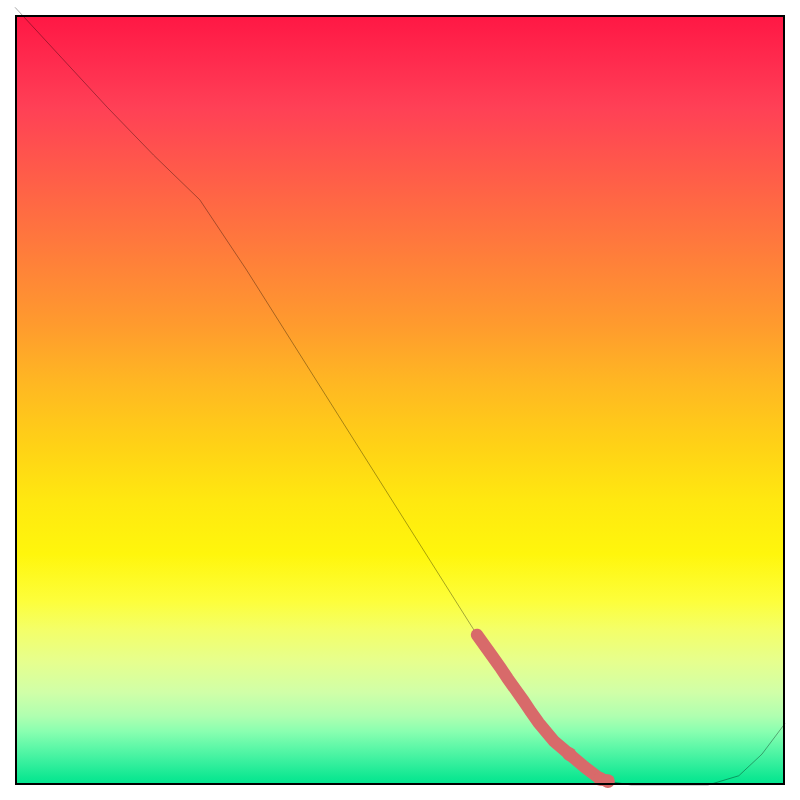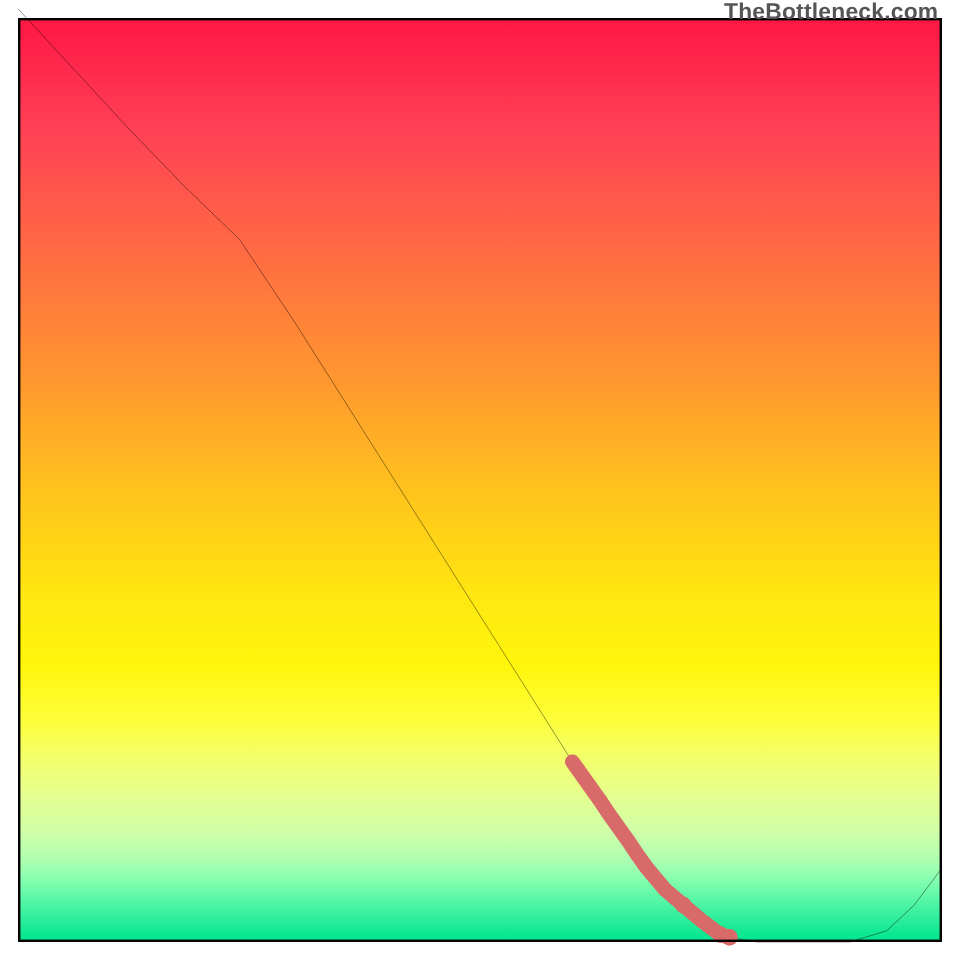--- a/index.html
+++ b/index.html
@@ -94,14 +94,13 @@
     <g id="highlight-group">
         <path d="M60.000 80.500 L61.000 81.900 L62.000 83.300 L63.000 84.700 L64.000 86.200 L65.000 87.600 L66.000 89.000 L67.000 90.500 L68.000 91.900 L70.000 94.300 L72.000 96.000 L74.000 97.700 L76.000 99.200 L77.000 99.500" fill="none" stroke="#d86a6a" stroke-width="1.6" stroke-linecap="round"></path>
         <circle cx="72.000" cy="96.000" r="0.9" fill="#d86a6a"></circle>
         <circle cx="76.000" cy="99.200" r="0.9" fill="#d86a6a"></circle>
         <circle cx="77.000" cy="99.500" r="0.9" fill="#d86a6a"></circle>
       </g>
   </svg>
 
   <div class="frame"></div>
 
-  <div class="watermark">TheBottleneck.com</div>
 </div>
 
 </body></html>

